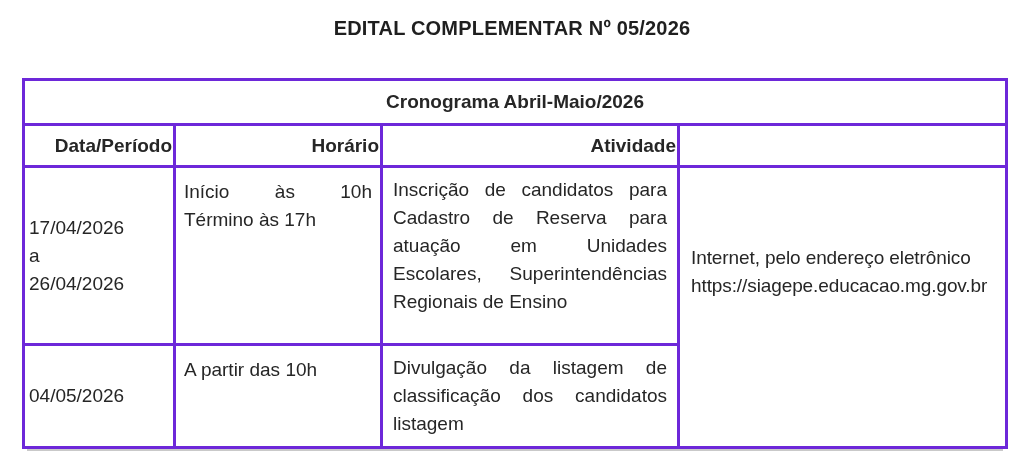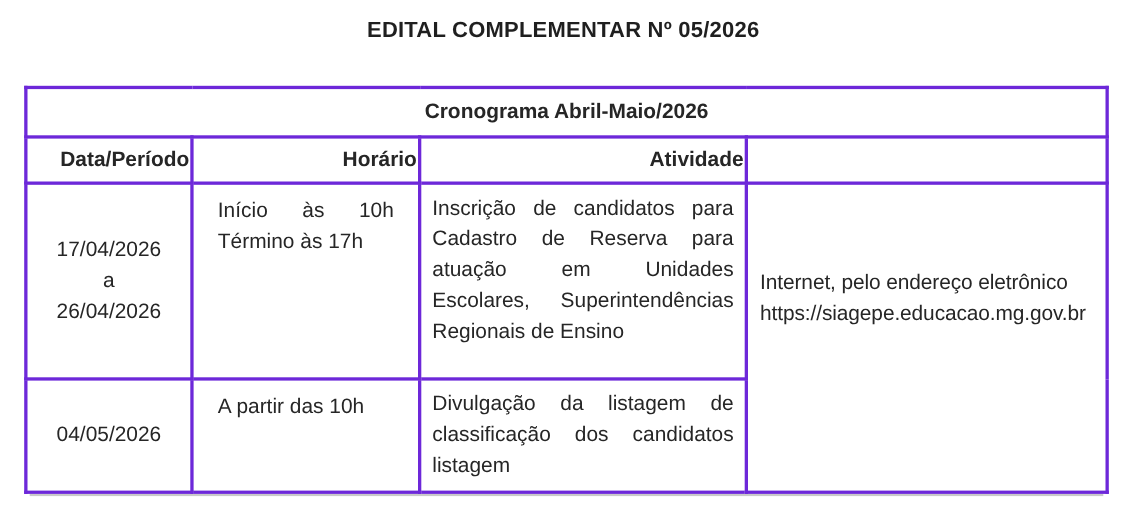--- a/index.html
+++ b/index.html
@@ -51,28 +51,28 @@
   .head-row td {
     height: 37px;
     text-align: right;
     vertical-align: middle;
     font-weight: bold;
     border-bottom-width: 2px;
   }
   tr.data-row-1 { height: 178px; }
   tr.data-row-2 { height: 94px; }
   td.cell-periodo {
-    text-align: center;
+    text-align: left;
     vertical-align: middle;
-    padding: 0 15px;
+    padding: 0 4px;
     line-height: 31px;
   }
   td.cell-horario {
     vertical-align: top;
-    padding: 10px 22px;
+    padding: 10px 8px;
   }
   td.cell-horario .jline {
     text-align: justify;
     text-align-last: justify;
   }
   td.cell-atividade {
     vertical-align: top;
     text-align: justify;
     padding: 8px 10px;
     margin-top: 25px;

